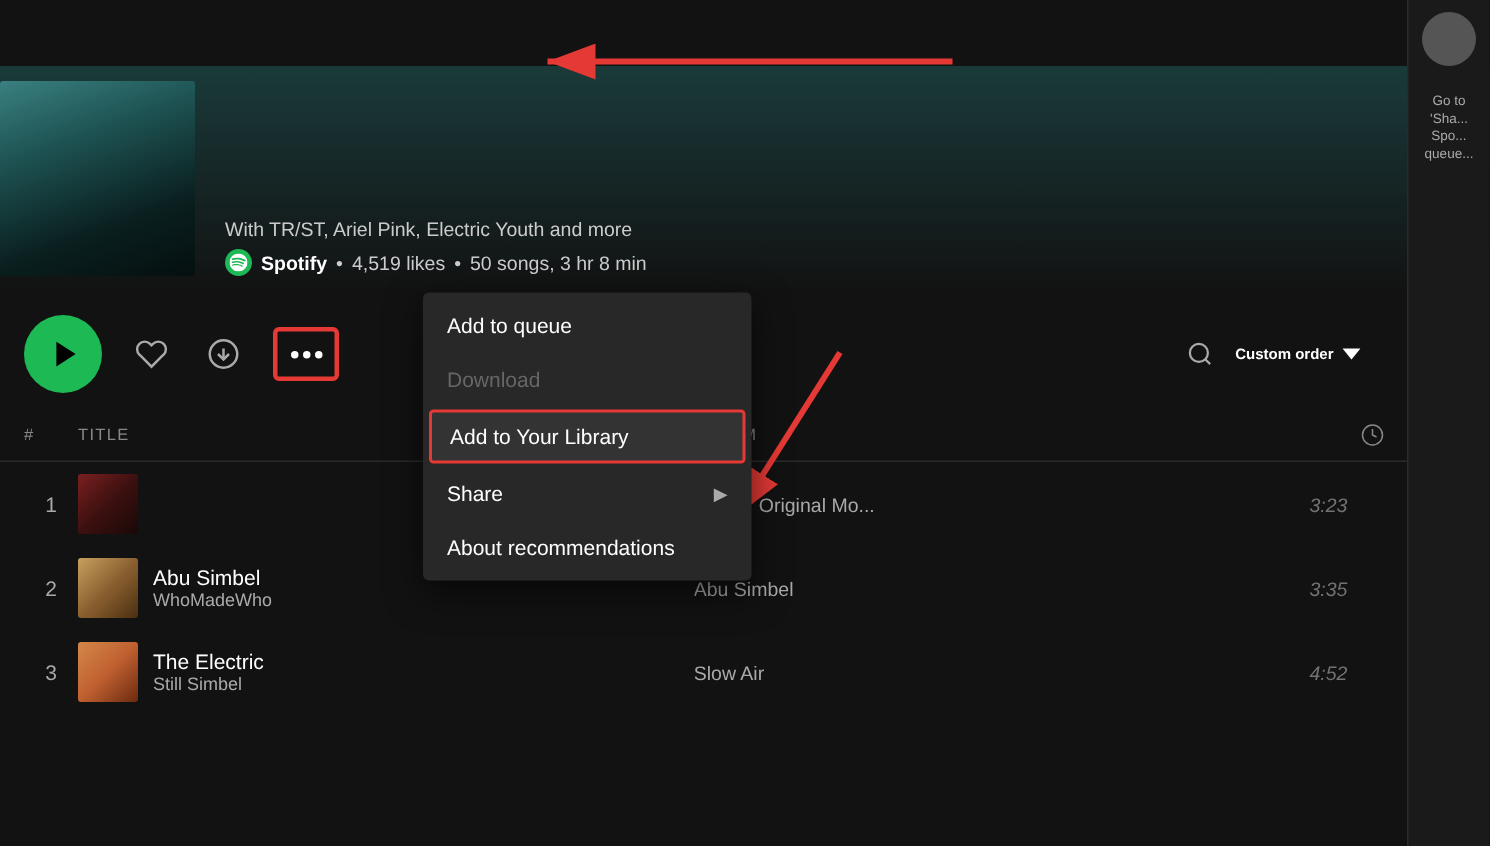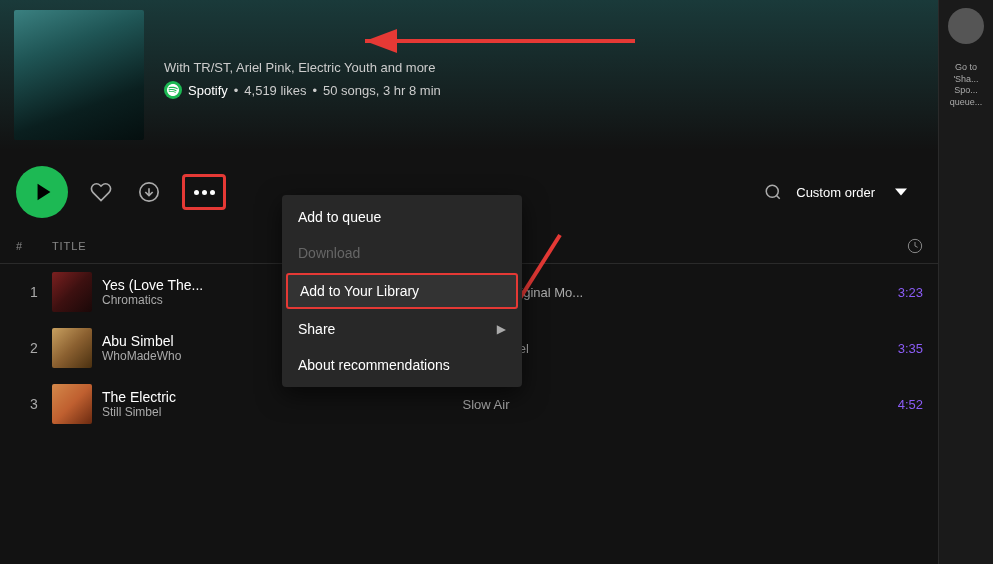--- a/index.html
+++ b/index.html
@@ -9,24 +9,25 @@
       background: #121212;
       font-family: 'Helvetica Neue', Arial, sans-serif;
       color: #fff;
       overflow: hidden;
       position: relative;
     }
 
     
     .header-area {
       display: flex;
-      align-items: flex-start;
-      padding: 10px 16px 10px 14px;
+      align-items: flex-end;
+      padding: 10px 16px 10px 0;
       background: linear-gradient(to bottom, #1a3a3a 0%, #121212 100%);
       position: relative;
+      margin-top: 44px;
     }
 
     .album-art {
       width: 130px;
       height: 130px;
       background: linear-gradient(135deg, #2a6b6b 0%, #1a4040 40%, #0d2b2b 100%);
       flex-shrink: 0;
       position: relative;
       overflow: hidden;
       border-radius: 2px;
@@ -60,21 +61,21 @@
       border-radius: 50%;
       display: inline-flex;
       align-items: center;
       justify-content: center;
       flex-shrink: 0;
     }
     .spotify-logo-green svg {
       width: 12px;
       height: 12px;
     }
-    .header-meta .bold { font-weight: 400; color: #fff; }
+    .header-meta .bold { font-weight: 700; color: #fff; }
 
     
     .sidebar-panel {
       position: absolute;
       right: 0;
       top: 0;
       width: 55px;
       height: 564px;
       background: #1a1a1a;
       border-left: 1px solid #2a2a2a;
@@ -188,24 +189,24 @@
     .search-icon-btn svg {
       width: 18px;
       height: 18px;
       stroke: #aaa;
       fill: none;
       stroke-width: 2;
     }
     .custom-order-btn {
       display: flex;
       align-items: center;
-      gap: 20px;
+      gap: 6px;
       color: #fff;
-      font-size: 13px;
-      font-weight: 400;
+      font-size: 10px;
+      font-weight: 700;
       cursor: pointer;
     }
     .custom-order-btn svg {
       width: 12px;
       height: 12px;
       fill: #fff;
     }
 
     
     .table-header {
@@ -295,31 +296,32 @@
     .track-album {
       flex: 1;
       font-size: 13px;
       color: #aaa;
       white-space: nowrap;
       overflow: hidden;
       text-overflow: ellipsis;
     }
     .track-duration {
       width: 50px;
-      text-align: right;
+      text-align: left;
       font-size: 13px;
-      color: #8b5cf6;
+      color: #737373;
+      font-style: italic;
     }
 
     
     .context-menu {
       position: absolute;
       left: 282px;
       top: 195px;
-      width: 240px;
+      width: 219px;
       background: #282828;
       border-radius: 4px;
       box-shadow: 0 8px 24px rgba(0,0,0,0.6);
       z-index: 100;
       padding: 4px 0;
     }
     .menu-item {
       padding: 10px 16px;
       font-size: 14px;
       color: #fff;
@@ -457,24 +459,20 @@
         <polyline points="12,6 12,12 16,14"></polyline>
       </svg>
   </div>
 </div>
 
 <div class="track-list">
   <div class="track-row">
     <div class="track-num">1</div>
     <div class="track-info">
       <div class="track-thumb track-thumb-1"></div>
-      <div class="track-text">
-        <div class="track-name">Yes (Love The...</div>
-        <div class="track-artist">Chromatics</div>
-      </div>
     </div>
     <div class="track-album">ost...er Original Mo...</div>
     <div class="track-duration">3:23</div>
   </div>
 
   <div class="track-row">
     <div class="track-num">2</div>
     <div class="track-info">
       <div class="track-thumb track-thumb-2"></div>
       <div class="track-text">

